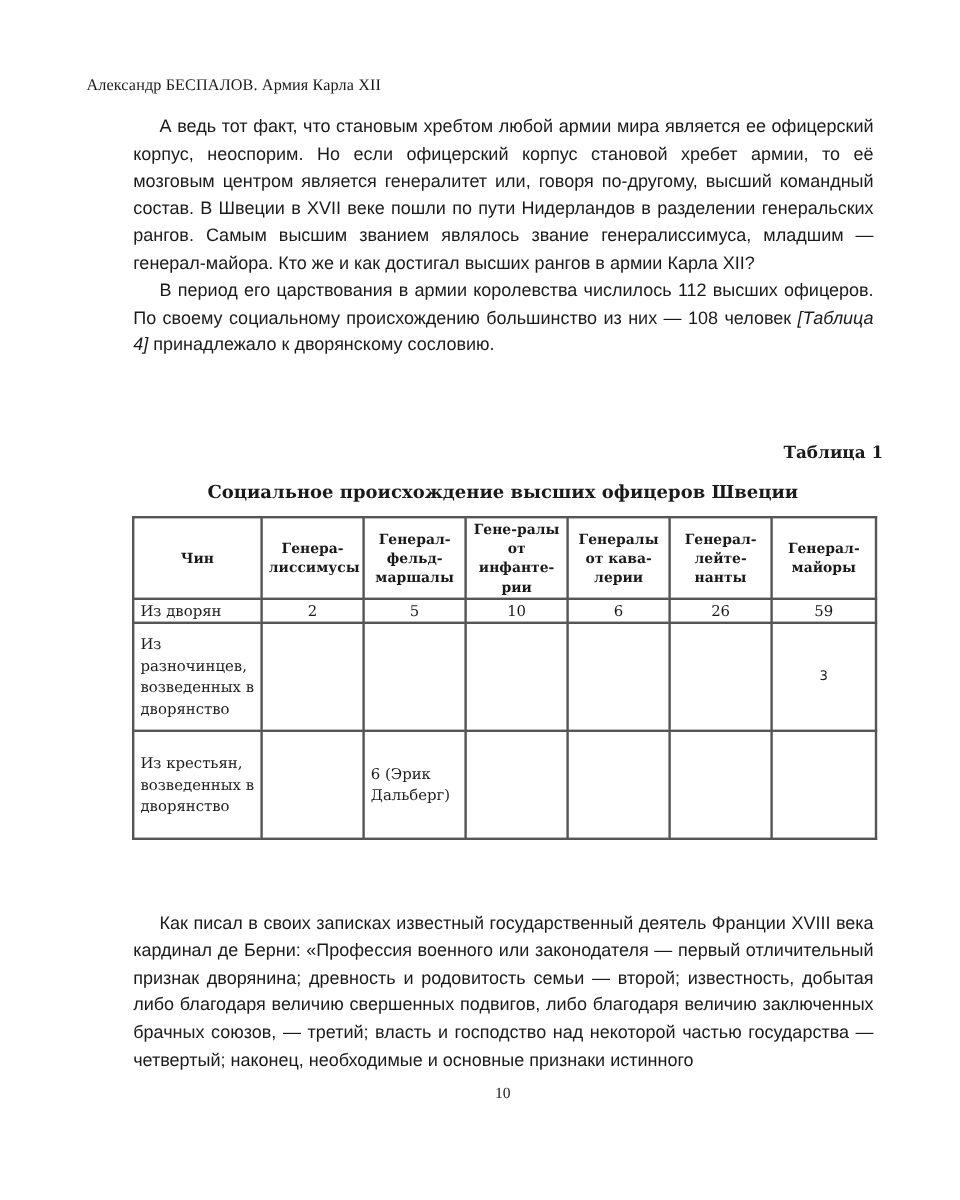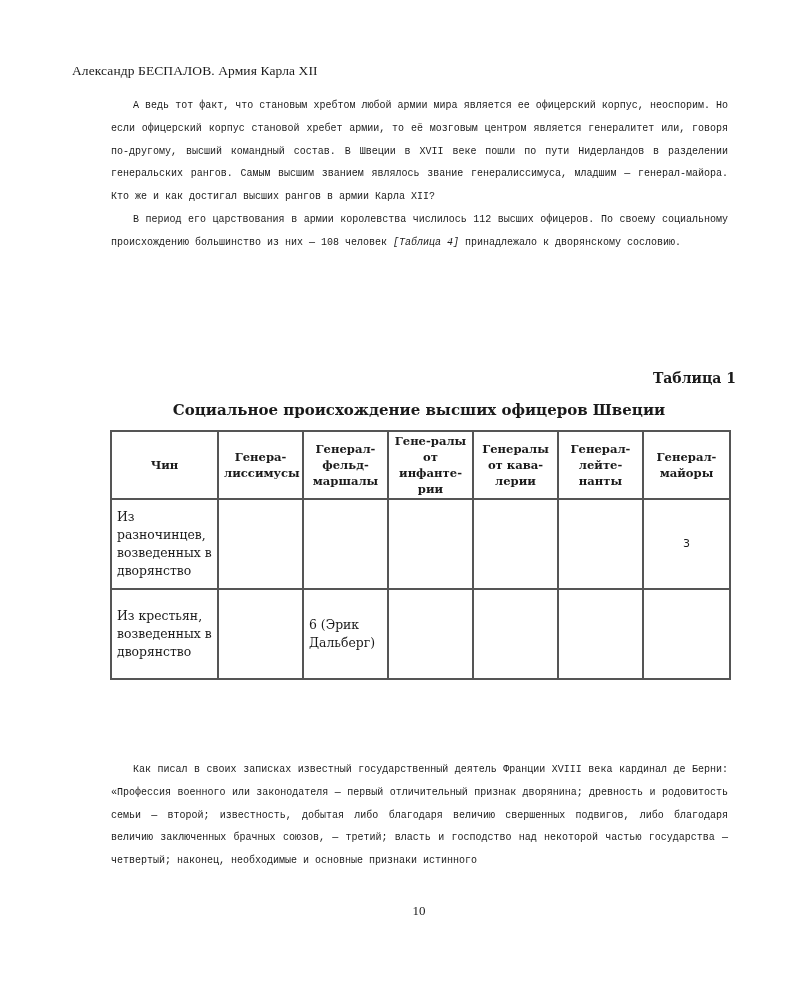--- a/index.html
+++ b/index.html
@@ -1,21 +1,21 @@
 <!DOCTYPE html>
 <html><head>
 <meta charset="utf-8">
 <style>
   html, body { margin: 0; padding: 0; background: #ffffff; }
   body { width: 800px; height: 1000px; position: relative; overflow: hidden;
          font-family: "DejaVu Serif", "Liberation Serif", serif; color: #1a1a1a; }
   .running-head { position: absolute; left: 72px; top: 63px; font-size: 13.5px;
                   font-family: "Liberation Serif", serif; letter-spacing: 0.1px; }
-  .body-text { position: absolute; left: 111px; width: 617px; font-size: 10px;
-               line-height: 22.8px; text-align: justify; font-family: Liberation Mono, monospace; }
+  .body-text { position: absolute; left: 111px; width: 617px; font-size: 15px;
+               line-height: 22.8px; text-align: justify; font-family: Liberation Sans, sans-serif; }
   .body-text p { margin: 0; text-indent: 22px; }
   .p1 { top: 95px; }
   .p3 { top: 723px; margin-top: 36px; }
   .table-label { position: absolute; right: 64px; top: 370px; font-weight: bold;
                  font-size: 14px; font-family: "DejaVu Serif", serif; }
   .table-title { position: absolute; left: 0; width: 838px; top: 401px; text-align: center;
                  font-weight: bold; font-size: 15px; font-family: "DejaVu Serif", serif; }
   table.data { position: absolute; left: 110px; top: 430px; width: 619px;
                border-collapse: collapse; table-layout: fixed;
                font-family: "DejaVu Serif", serif; font-size: 12.4px; }
@@ -57,20 +57,29 @@
   <tbody>
       <tr>
     <th>Чин</th>
     <th>Генера-лиссимусы</th>
     <th>Генерал-фельд-маршалы</th>
     <th>Гене-ралы от инфанте-рии</th>
     <th>Генералы от кава-лерии</th>
     <th>Генерал-лейте-нанты</th>
     <th>Генерал-майоры</th>
   </tr>
+  <tr class="r1">
+    <td class="rowhead">Из дворян</td>
+    <td class="num">2</td>
+    <td class="num">5</td>
+    <td class="num">10</td>
+    <td class="num">6</td>
+    <td class="num">26</td>
+    <td class="num">59</td>
+  </tr>
   <tr class="r2">
     <td class="rowhead">Из разночинцев, возведенных в дворянство</td>
     <td class="num"></td>
     <td class="num"></td>
     <td class="num"></td>
     <td class="num"></td>
     <td class="num"></td>
     <td class="num sans">3</td>
   </tr>
   <tr class="r3">

